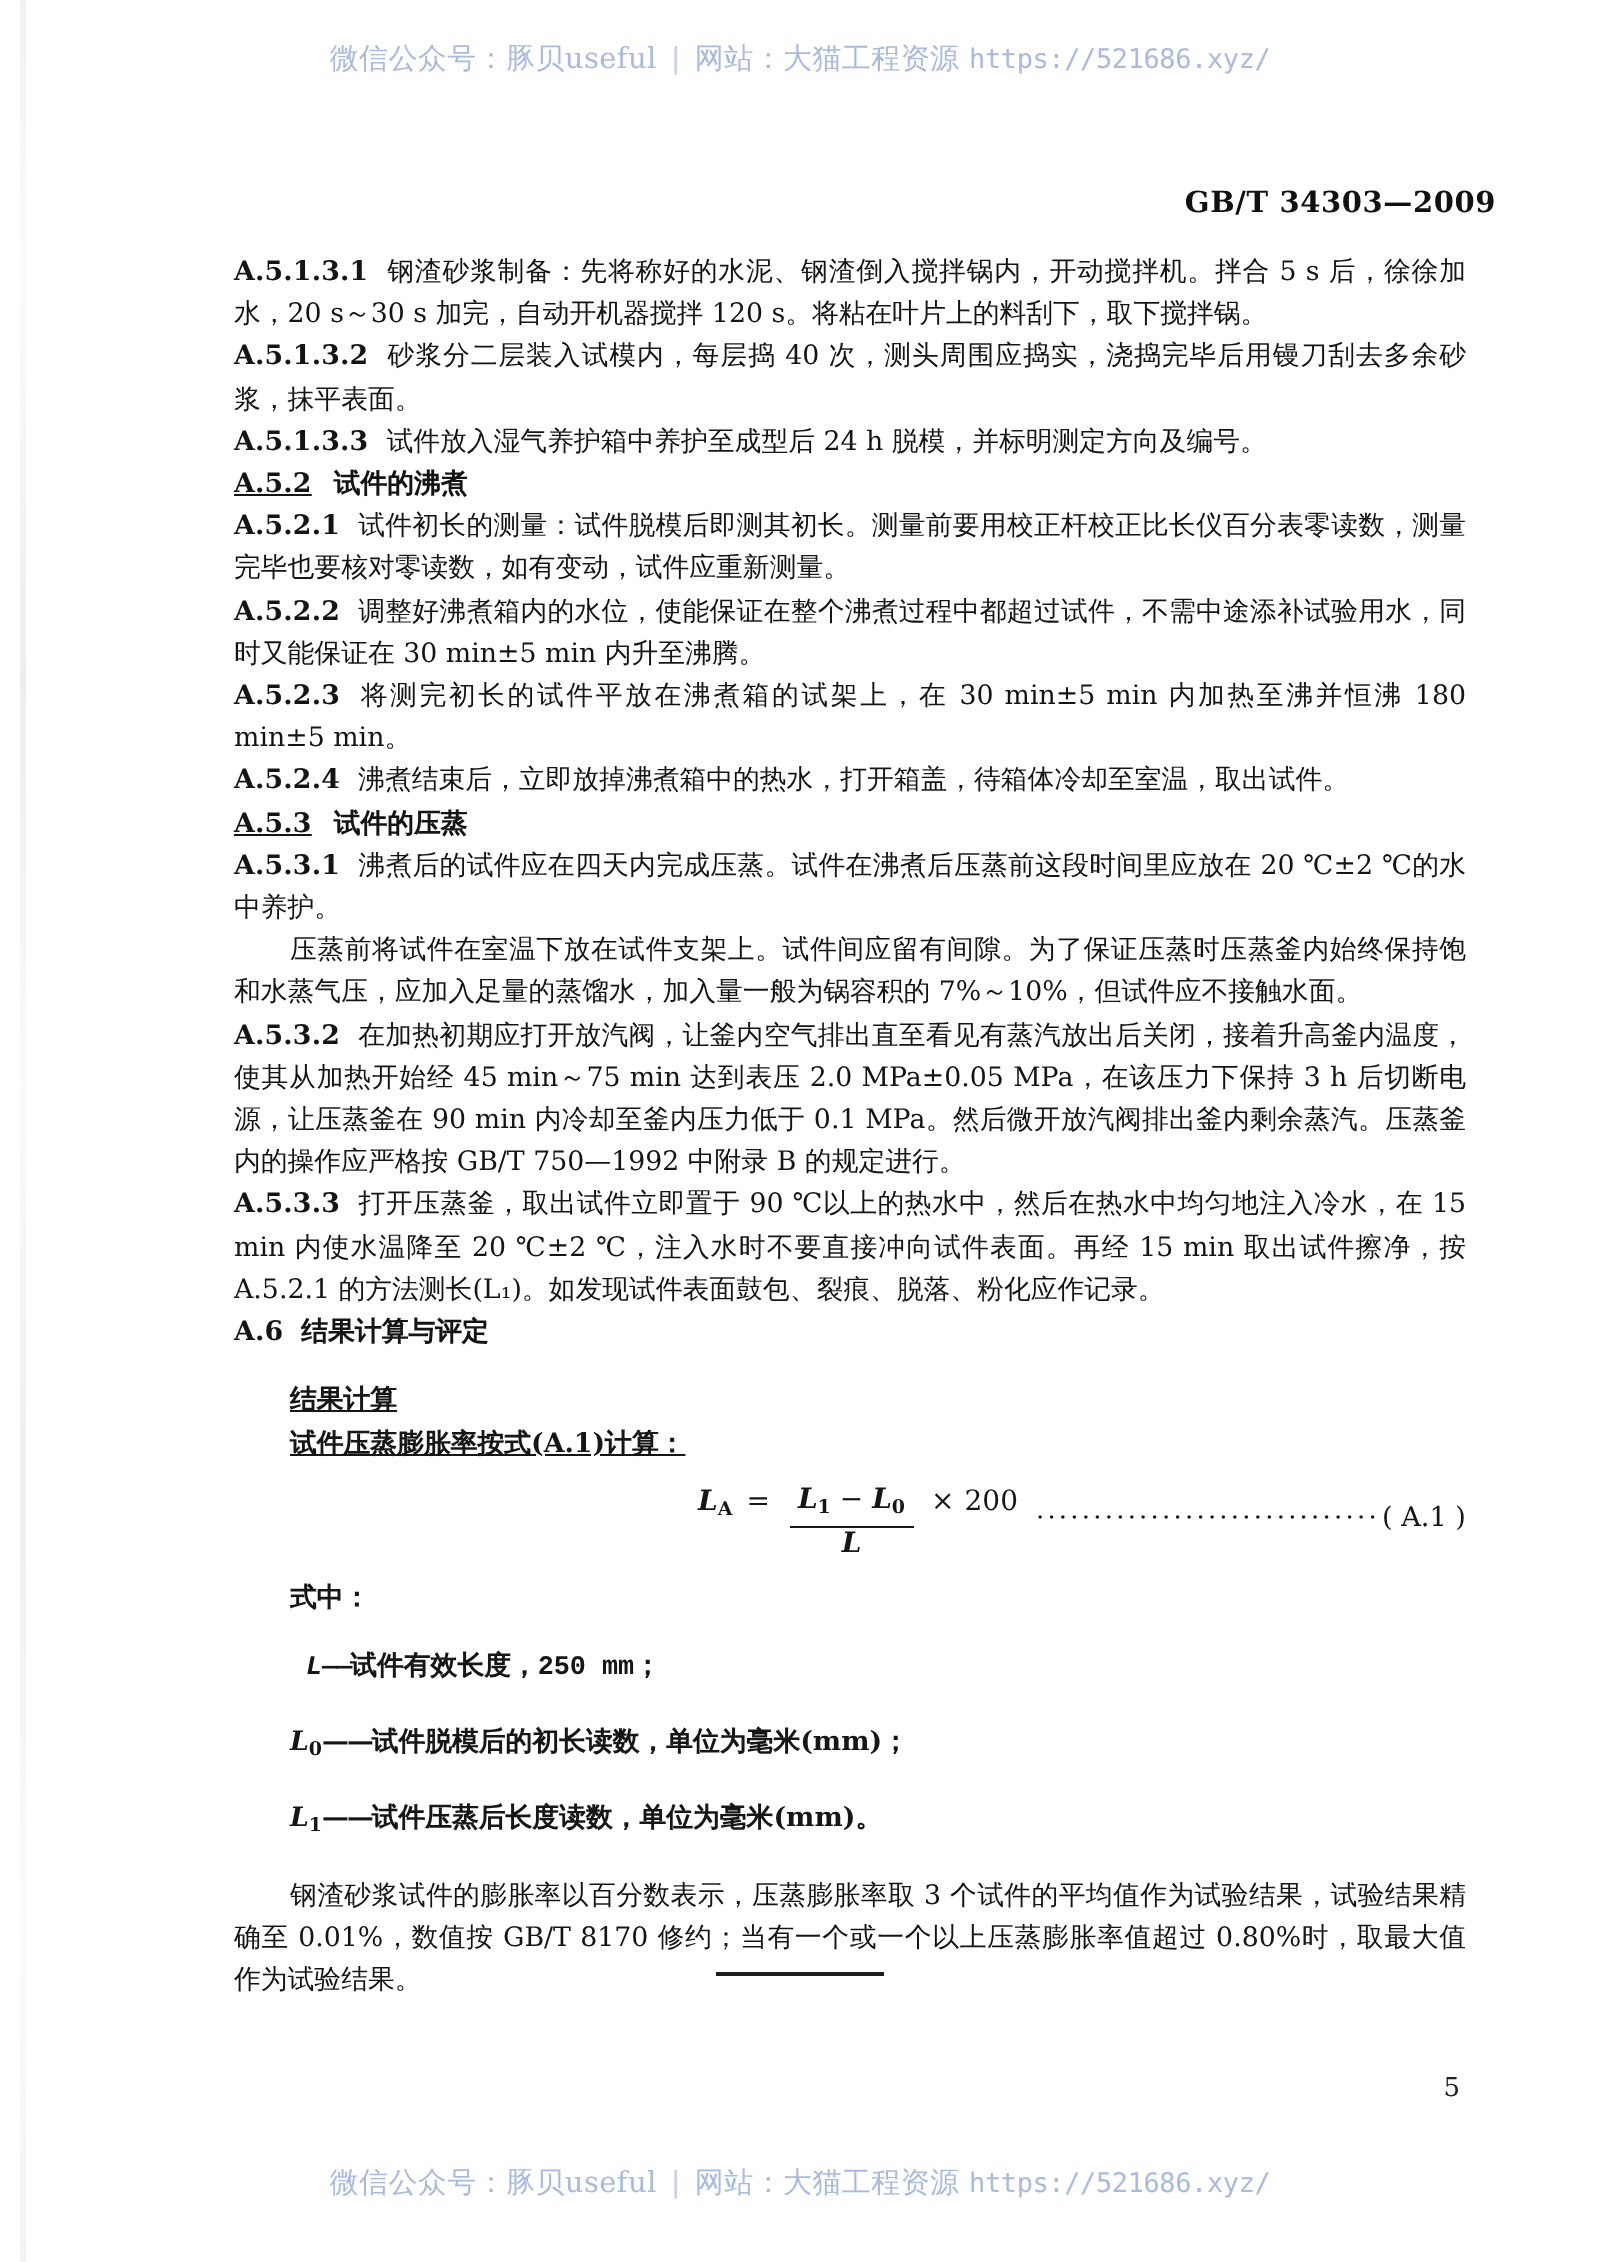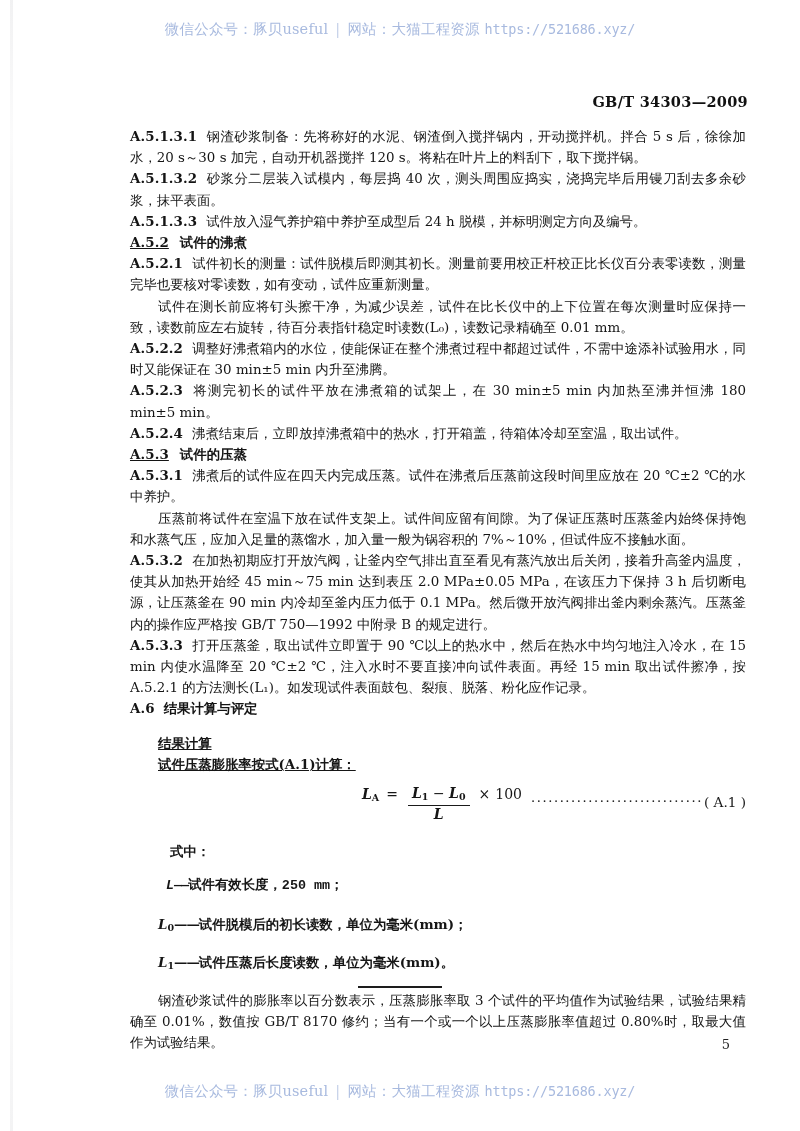--- a/index.html
+++ b/index.html
@@ -65,21 +65,21 @@
     font-family: "DejaVu Serif", "Liberation Serif", serif;
     font-weight: bold;
     font-size: 14.5px;
     letter-spacing: 0.3px;
     color: #111;
   }
 
   
   .content {
     position: absolute;
-    left: 130px;
+    left: 117px;
     top: 126px;
     width: 616px;
   }
 
   p.b, div.b {
     margin: 0;
     font-size: 13.4px;
     line-height: 21.2px;
     text-align: justify;
     text-justify: inter-character;
@@ -219,21 +219,20 @@
   <div class="std-header">GB/T 34303—2009</div>
 
   <div class="content">
 
     <p class="b clause"><span class="num">A.5.1.3.1</span><span>钢渣砂浆制备：先将称好的水泥、钢渣倒入搅拌锅内，开动搅拌机。拌合 5 s 后，徐徐加水，20 s～30 s 加完，自动开机器搅拌 120 s。将粘在叶片上的料刮下，取下搅拌锅。</span></p>
     <p class="b clause"><span class="num">A.5.1.3.2</span><span>砂浆分二层装入试模内，每层捣 40 次，测头周围应捣实，浇捣完毕后用镘刀刮去多余砂浆，抹平表面。</span></p>
     <p class="b clause"><span class="num">A.5.1.3.3</span><span>试件放入湿气养护箱中养护至成型后 24 h 脱模，并标明测定方向及编号。</span></p>
 
     <p class="b heading"><span class="num">A.5.2</span><span>试件的沸煮</span></p>
     <p class="b clause"><span class="num">A.5.2.1</span><span>试件初长的测量：试件脱模后即测其初长。测量前要用校正杆校正比长仪百分表零读数，测量完毕也要核对零读数，如有变动，试件应重新测量。</span></p>
-    <p class="b indent">试件在测长前应将钉头擦干净，为减少误差，试件在比长仪中的上下位置在每次测量时应保持一致，读数前应左右旋转，待百分表指针稳定时读数(L₀)，读数记录精确至 0.01 mm。</p>
     <p class="b clause"><span class="num">A.5.2.2</span><span>调整好沸煮箱内的水位，使能保证在整个沸煮过程中都超过试件，不需中途添补试验用水，同时又能保证在 30 min±5 min 内升至沸腾。</span></p>
     <p class="b clause"><span class="num">A.5.2.3</span><span>将测完初长的试件平放在沸煮箱的试架上，在 30 min±5 min 内加热至沸并恒沸 180 min±5 min。</span></p>
     <p class="b clause"><span class="num">A.5.2.4</span><span>沸煮结束后，立即放掉沸煮箱中的热水，打开箱盖，待箱体冷却至室温，取出试件。</span></p>
 
     <p class="b heading"><span class="num">A.5.3</span><span>试件的压蒸</span></p>
     <p class="b clause"><span class="num">A.5.3.1</span><span>沸煮后的试件应在四天内完成压蒸。试件在沸煮后压蒸前这段时间里应放在 20 ℃±2 ℃的水中养护。</span></p>
     <p class="b indent">压蒸前将试件在室温下放在试件支架上。试件间应留有间隙。为了保证压蒸时压蒸釜内始终保持饱和水蒸气压，应加入足量的蒸馏水，加入量一般为锅容积的 7%～10%，但试件应不接触水面。</p>
     <p class="b clause"><span class="num">A.5.3.2</span><span>在加热初期应打开放汽阀，让釜内空气排出直至看见有蒸汽放出后关闭，接着升高釜内温度，使其从加热开始经 45 min～75 min 达到表压 2.0 MPa±0.05 MPa，在该压力下保持 3 h 后切断电源，让压蒸釜在 90 min 内冷却至釜内压力低于 0.1 MPa。然后微开放汽阀排出釜内剩余蒸汽。压蒸釜内的操作应严格按 GB/T 750—1992 中附录 B 的规定进行。</span></p>
     <p class="b clause"><span class="num">A.5.3.3</span><span>打开压蒸釜，取出试件立即置于 90 ℃以上的热水中，然后在热水中均匀地注入冷水，在 15 min 内使水温降至 20 ℃±2 ℃，注入水时不要直接冲向试件表面。再经 15 min 取出试件擦净，按 A.5.2.1 的方法测长(L₁)。如发现试件表面鼓包、裂痕、脱落、粉化应作记录。</span></p>
 
@@ -247,30 +246,30 @@
     <div class="formula-row">
       <div class="formula">
         <span class="fvar"><span>L</span><span class="fsub">A</span></span>
         <span class="feq">=</span>
         <span class="frac">
           <span class="top"><span class="fvar"><span>L</span><span class="fsub">1</span></span>&nbsp;<span>−</span>&nbsp;<span class="fvar"><span>L</span><span class="fsub">0</span></span></span>
           <span class="bar"></span>
           <span class="bot fvar">L</span>
         </span>
         <span class="ftimes">×</span>
-        <span>100</span>
+        <span>200</span>
       </div>
       <div class="eqnum">
         <span class="leader">······························</span>
         <span>( A.1 )</span>
       </div>
     </div>
 
     <div class="defs">
-      <p class="line" style="font-size:13.4px;line-height:21.4px;margin:12px;">式中：</p>
+      <p class="line" style="font-size:13.4px;line-height:21.4px;margin:0;">式中：</p>
       <p class="dline pad"><span class="fvar"><span>L</span><span class="fsub"></span></span><span class="dash">——</span><span>试件有效长度，250 mm；</span></p>
       <p class="dline"><span class="fvar"><span>L</span><span class="fsub">0</span></span><span class="dash">——</span><span>试件脱模后的初长读数，单位为毫米(mm)；</span></p>
       <p class="dline"><span class="fvar"><span>L</span><span class="fsub">1</span></span><span class="dash">——</span><span>试件压蒸后长度读数，单位为毫米(mm)。</span></p>
     </div>
 
     <p class="b closing">钢渣砂浆试件的膨胀率以百分数表示，压蒸膨胀率取 3 个试件的平均值作为试验结果，试验结果精确至 0.01%，数值按 GB/T 8170 修约；当有一个或一个以上压蒸膨胀率值超过 0.80%时，取最大值作为试验结果。</p>
   </div>
 
   <div class="rule"></div>
   <div class="page-number">5</div>

